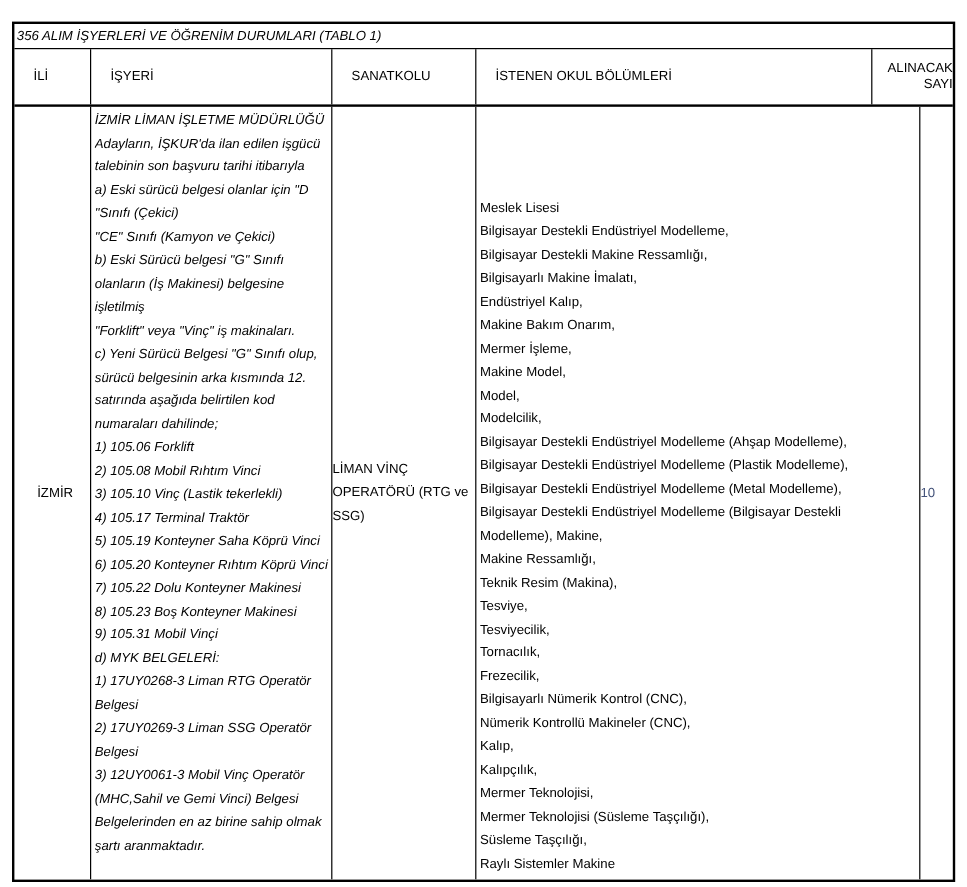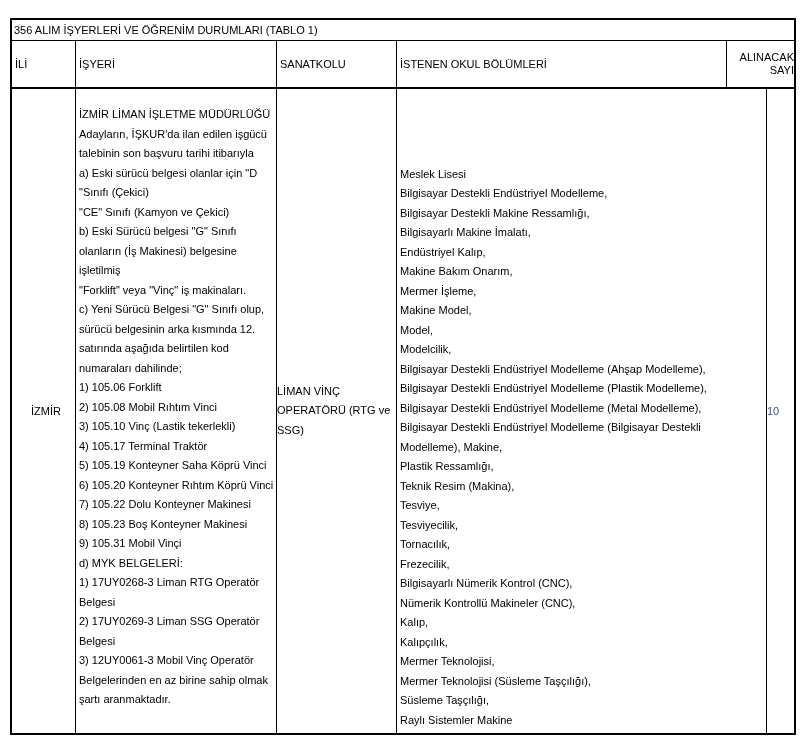--- a/index.html
+++ b/index.html
@@ -30,20 +30,21 @@
   }
   .title-row {
     height: 21px;
     box-sizing: border-box;
     border-bottom: 1px solid #000000;
     font-size: 11px;
     line-height: 20px;
     padding-left: 2px;
     white-space: nowrap;
     overflow: hidden;
+    font-style: italic;
   }
   .header-row {
     height: 48px;
     box-sizing: border-box;
     border-bottom: 2px solid #000000;
     display: grid;
     grid-template-columns: 63px 201px 120px 330px 1fr;
   }
   .body-row {
     flex: 1;
@@ -55,41 +56,42 @@
     box-sizing: border-box;
     overflow: hidden;
     font-size: 11px;
   }
   .hcell + .hcell, .bcell + .bcell {
     border-left: 1px solid #000000;
   }
   .hcell {
     display: flex;
     align-items: center;
-    padding-left: 3px;
+    padding-left: 16px;
     line-height: 13px;
   }
   .hcell.center {
     justify-content: center;
     text-align: right;
     padding-left: 0;
   }
   .bcell .line {
     line-height: 19.5px;
     height: 19.5px;
     white-space: pre;
     overflow: hidden;
   }
   .cell-ili {
     display: flex;
     align-items: center;
     padding-left: 19px;
   }
   .cell-isyeri {
-    padding: 16px 1px 0 3px;
+    padding: 2px 1px 0 3px;
+    font-style: italic;
   }
   .cell-sanat {
     display: flex;
     align-items: center;
     padding-left: 0;
     padding-right: 2px;
     line-height: 19.5px;
   }
   .cell-okul {
     display: flex;
@@ -152,20 +154,21 @@
           <div class="line">6) 105.20 Konteyner Rıhtım Köprü Vinci</div>
           <div class="line">7) 105.22 Dolu Konteyner Makinesi</div>
           <div class="line">8) 105.23 Boş Konteyner Makinesi</div>
           <div class="line">9) 105.31 Mobil Vinçi</div>
           <div class="line">d) MYK BELGELERİ:</div>
           <div class="line">1) 17UY0268-3 Liman RTG Operatör</div>
           <div class="line">Belgesi</div>
           <div class="line">2) 17UY0269-3 Liman SSG Operatör</div>
           <div class="line">Belgesi</div>
           <div class="line">3) 12UY0061-3 Mobil Vinç Operatör</div>
+          <div class="line">(MHC,Sahil ve Gemi Vinci) Belgesi</div>
           <div class="line">Belgelerinden en az birine sahip olmak</div>
           <div class="line">şartı aranmaktadır.</div>
         </div>
       <div class="bcell cell-sanat">
         <span>LİMAN VİNÇ OPERATÖRÜ (RTG ve SSG)</span>
       </div>
       <div class="bcell cell-okul">
           <div class="line">Meslek Lisesi</div>
           <div class="line">Bilgisayar Destekli Endüstriyel Modelleme,</div>
           <div class="line">Bilgisayar Destekli Makine Ressamlığı,</div>
@@ -174,21 +177,21 @@
           <div class="line">Makine Bakım Onarım,</div>
           <div class="line">Mermer İşleme,</div>
           <div class="line">Makine Model,</div>
           <div class="line">Model,</div>
           <div class="line">Modelcilik,</div>
           <div class="line">Bilgisayar Destekli Endüstriyel Modelleme (Ahşap Modelleme),</div>
           <div class="line">Bilgisayar Destekli Endüstriyel Modelleme (Plastik Modelleme),</div>
           <div class="line">Bilgisayar Destekli Endüstriyel Modelleme (Metal Modelleme),</div>
           <div class="line">Bilgisayar Destekli Endüstriyel Modelleme (Bilgisayar Destekli</div>
           <div class="line">Modelleme), Makine,</div>
-          <div class="line">Plastik Ressamlığı,</div>
+          <div class="line">Makine Ressamlığı,</div>
           <div class="line">Teknik Resim (Makina),</div>
           <div class="line">Tesviye,</div>
           <div class="line">Tesviyecilik,</div>
           <div class="line">Tornacılık,</div>
           <div class="line">Frezecilik,</div>
           <div class="line">Bilgisayarlı Nümerik Kontrol (CNC),</div>
           <div class="line">Nümerik Kontrollü Makineler (CNC),</div>
           <div class="line">Kalıp,</div>
           <div class="line">Kalıpçılık,</div>
           <div class="line">Mermer Teknolojisi,</div>

